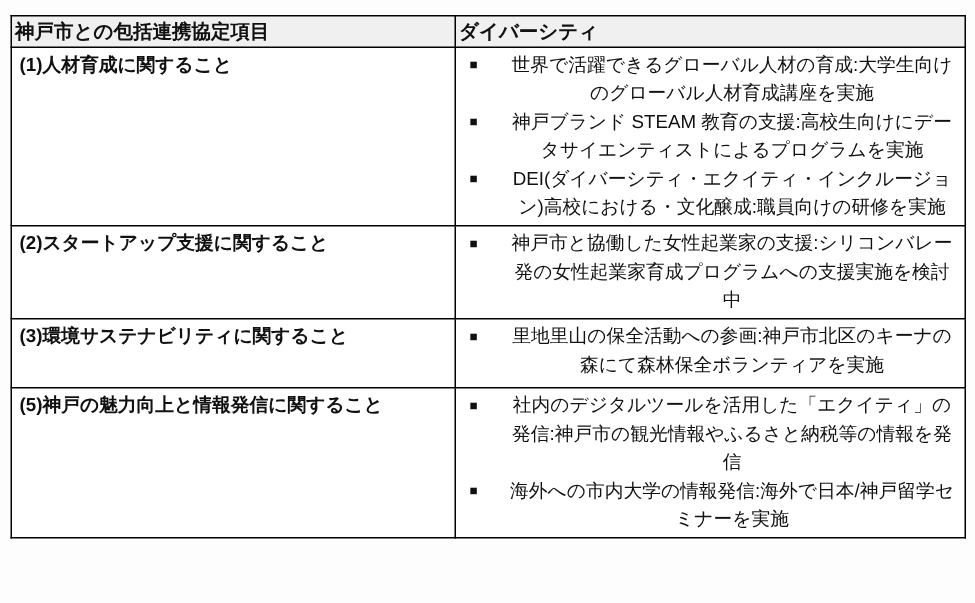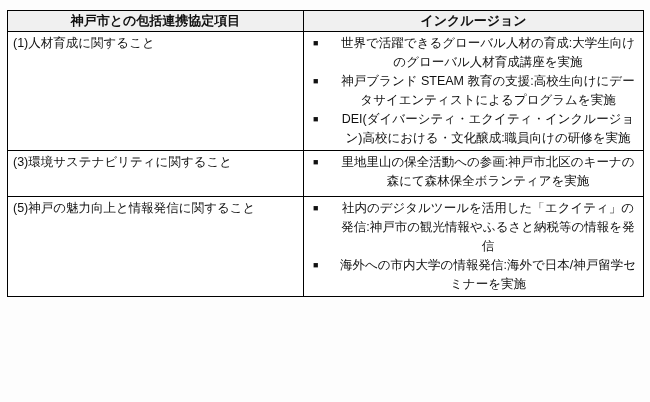--- a/index.html
+++ b/index.html
@@ -30,27 +30,27 @@
   }
   th, td {
     border: 1px solid var(--border-color, #000000);
     vertical-align: top;
     box-sizing: border-box;
   }
   thead tr { height: 21px; }
   th {
     font-size: 13px;
     font-weight: bold;
-    text-align: center;
+    text-align: left;
     padding: 1px 2px;
     background: var(--header-bg, #f0f0f0);
     line-height: 17px;
   }
   td.item-cell {
-    font-weight: normal;
+    font-weight: bold;
     font-size: 12.5px;
     line-height: 19px;
     padding: 2px 4px 2px 5px;
   }
   td.initiatives-cell {
     padding: 2px 4px 2px 7px;
   }
   ul.initiative-list {
     margin: 0;
     padding: 0;
@@ -85,39 +85,50 @@
 
 <div class="sheet">
   <table class="agreement-table">
     <colgroup>
       <col style="width:296px">
       <col style="width:340px">
     </colgroup>
     <thead>
       <tr>
         <th>神戸市との包括連携協定項目</th>
-        <th>インクルージョン</th>
+        <th>ダイバーシティ</th>
       </tr>
     </thead>
     <tbody>
         <tr>
           <td class="item-cell">(1)人材育成に関すること</td>
           <td class="initiatives-cell">
             <ul class="initiative-list">
               <li class="initiative">
                 <span class="bullet">■</span>
                 <span class="initiative-text">世界で活躍できるグローバル人材の育成:大学生向けのグローバル人材育成講座を実施</span>
               </li>
               <li class="initiative">
                 <span class="bullet">■</span>
                 <span class="initiative-text">神戸ブランド STEAM 教育の支援:高校生向けにデータサイエンティストによるプログラムを実施</span>
               </li>
               <li class="initiative">
                 <span class="bullet">■</span>
                 <span class="initiative-text">DEI(ダイバーシティ・エクイティ・インクルージョン)高校における・文化醸成:職員向けの研修を実施</span>
+              </li>
+            </ul>
+          </td>
+        </tr>
+        <tr>
+          <td class="item-cell">(2)スタートアップ支援に関すること</td>
+          <td class="initiatives-cell">
+            <ul class="initiative-list">
+              <li class="initiative">
+                <span class="bullet">■</span>
+                <span class="initiative-text">神戸市と協働した女性起業家の支援:シリコンバレー発の女性起業家育成プログラムへの支援実施を検討中</span>
               </li>
             </ul>
           </td>
         </tr>
         <tr>
           <td class="item-cell">(3)環境サステナビリティに関すること</td>
           <td class="initiatives-cell">
             <ul class="initiative-list">
               <li class="initiative">
                 <span class="bullet">■</span>

